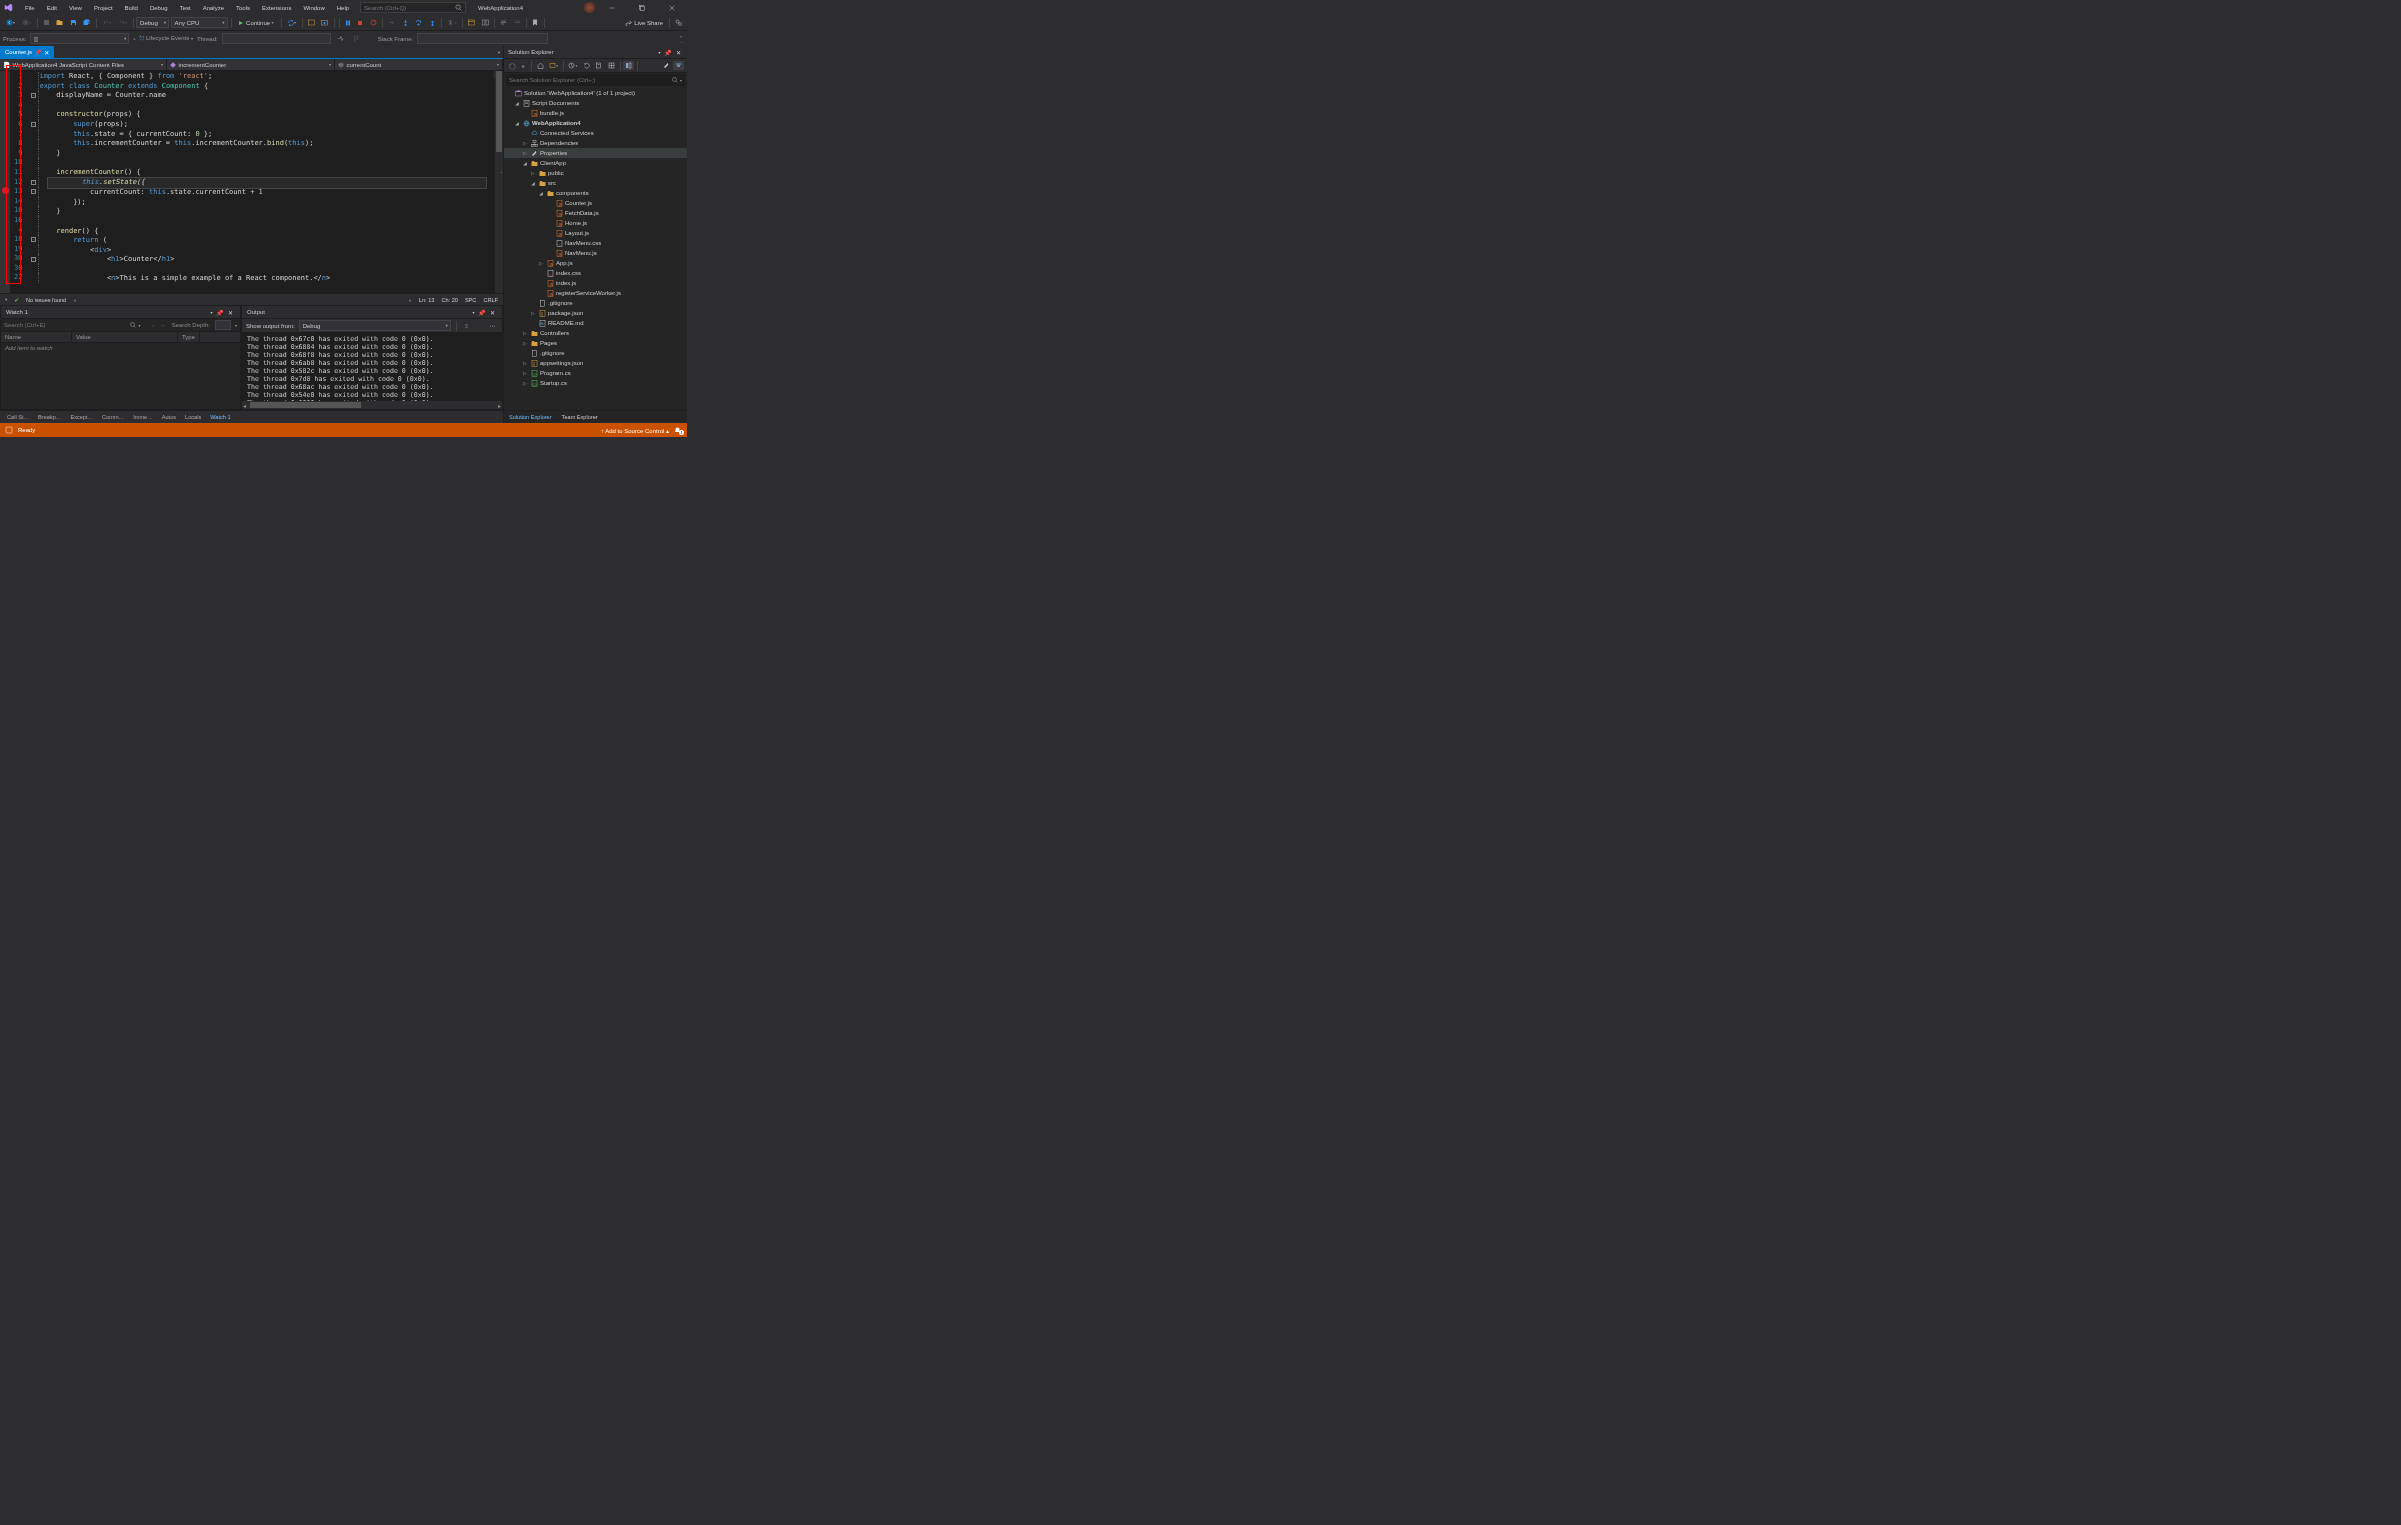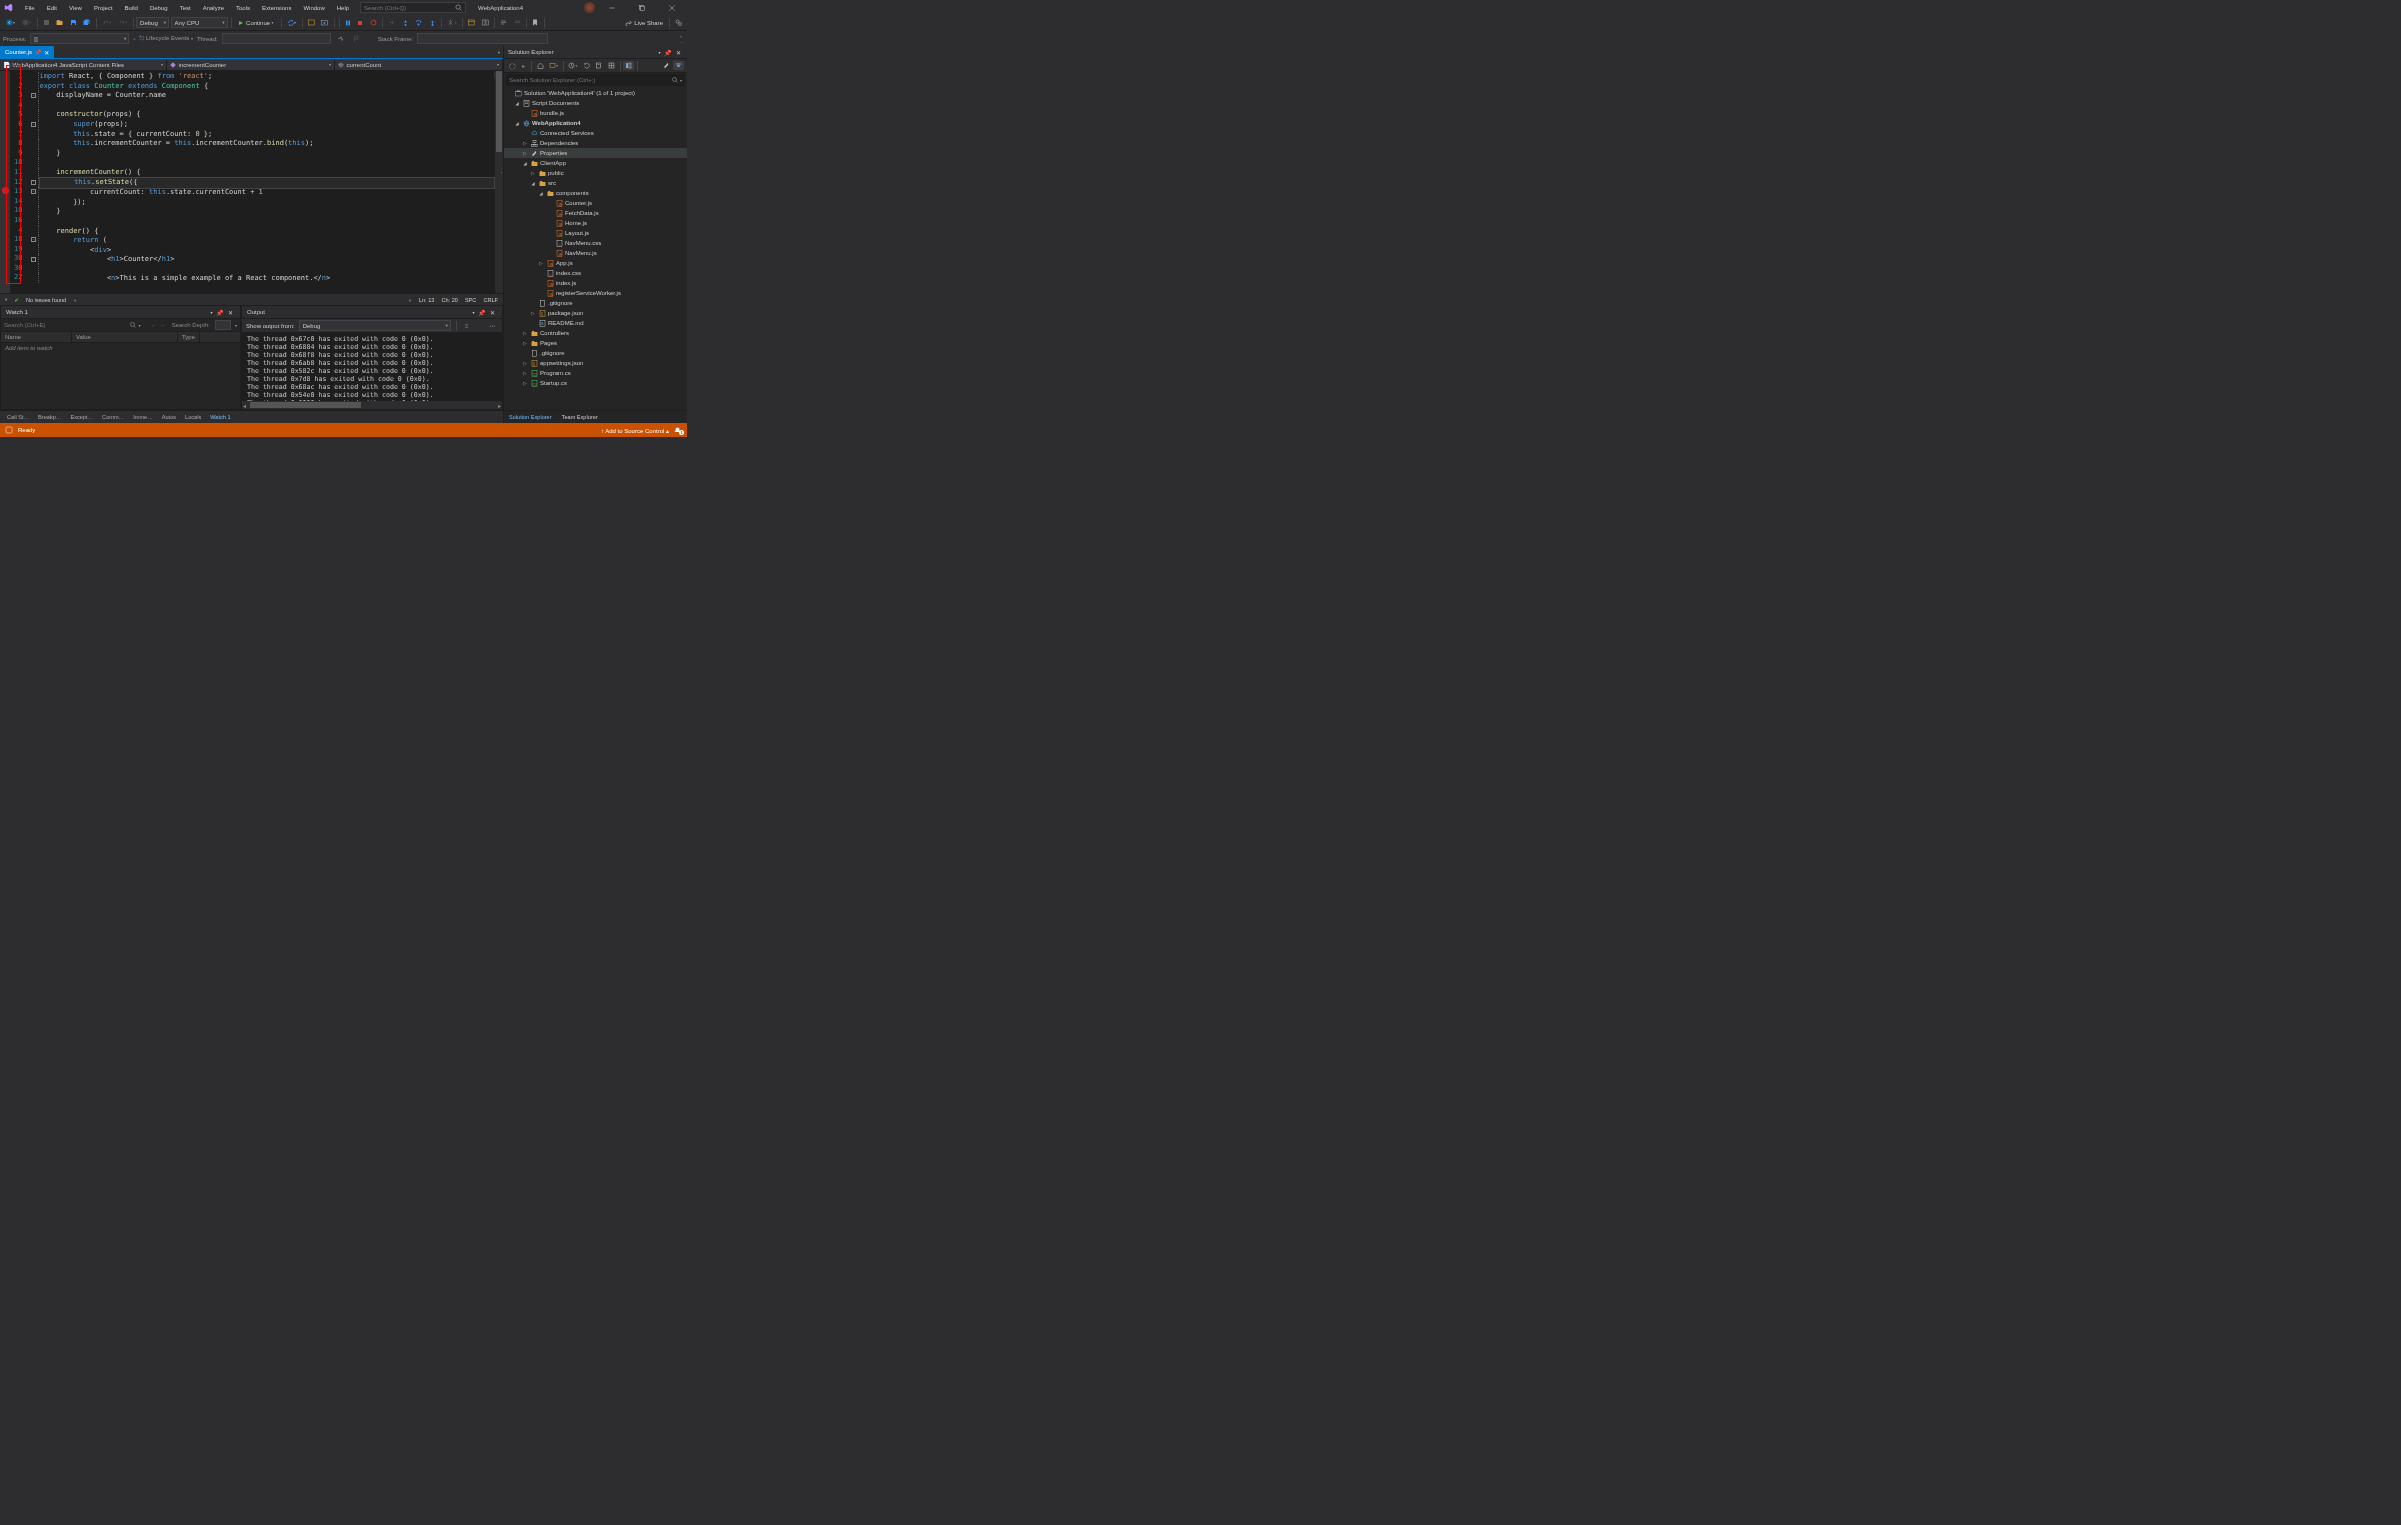--- a/index.html
+++ b/index.html
@@ -37,21 +37,21 @@
 .nav-combo-icon { width: 7px; height: 7px; }
 .code-area { flex: 1; display: flex; background: #1e1e1e; overflow: hidden; position: relative; }
 .bp-gutter { width: 10px; background: #333333; }
 .breakpoint-dot { width: 7px; height: 7px; border-radius: 50%; background: #c8202d; margin-left: 1.5px; }
 .line-nums { background: #1e1e1e; color: #2b91af; text-align: right; padding: 1px 6px 1px 4px; font-family: Consolas, monospace; font-size: 7px; line-height: 9.6px; }
 .fold-gutter { width: 11px; background: #1e1e1e; padding-top: 1px; }
 .fold-gutter .fold-row { height: 9.6px; display: flex; align-items: center; justify-content: center; border-right: 0.5px dotted #555; }
 .fold-box { width: 5px; height: 5px; border: 0.5px solid #888; background: #1e1e1e; display: flex; align-items: center; justify-content: center; font-size: 4px; color: #888; line-height: 1; }
 .code-content { flex: 1; font-family: Consolas, monospace; font-size: 7px; line-height: 9.6px; padding: 1px 0; white-space: pre; overflow: hidden; }
 .code-line { padding-left: 0; }
-.code-line.current { background: rgba(255,255,255,0.05); border: 0.5px solid #444; margin: -0.5px 0; }
+.code-line.current { background: rgba(255,255,255,0.05); border: 0.5px solid #444; margin: -0.5px 8px; font-style: italic; }
 .kw { color: #569cd6; }
 .type { color: #4ec9b0; }
 .str { color: #ce9178; }
 .fn { color: #dcdcaa; }
 .num { color: #b5cea8; }
 .tag { color: #569cd6; }
 .txt { color: #d4d4d4; }
 .splitter-grip { position: absolute; right: 0; top: 0; width: 9px; height: 7px; background: #333; display: flex; align-items: center; justify-content: center; cursor: ns-resize; }
 .scrollbar-v { width: 8px; background: #2d2d30; position: relative; }
 .scroll-thumb-v { position: absolute; left: 1px; width: 6px; background: #555; }

